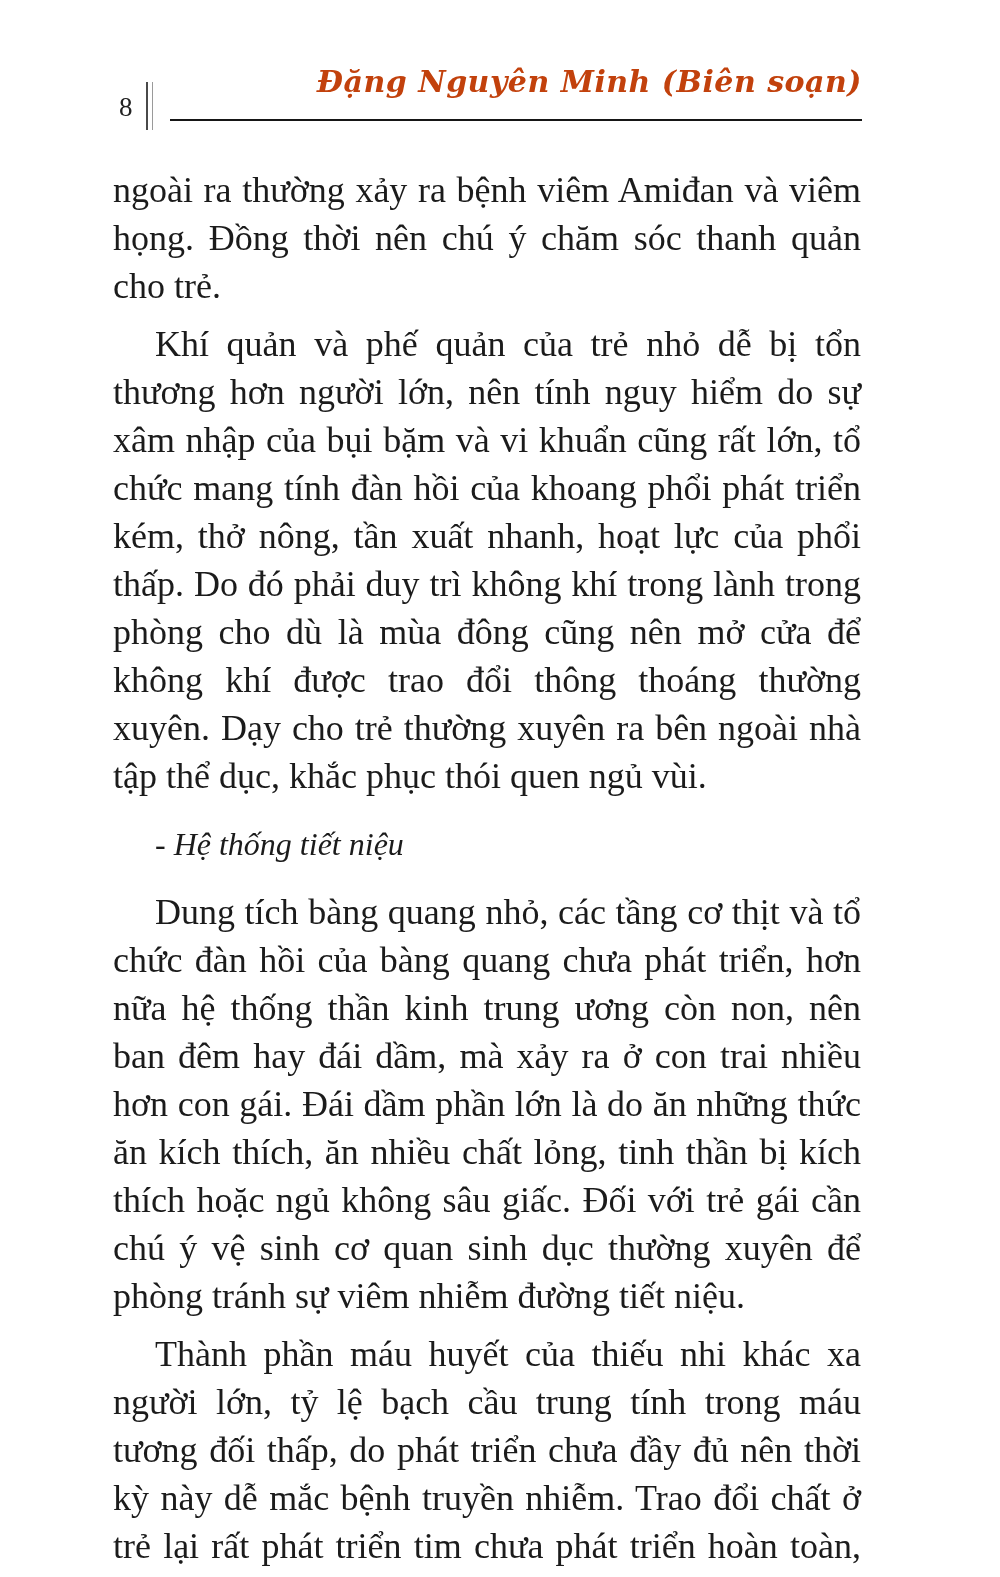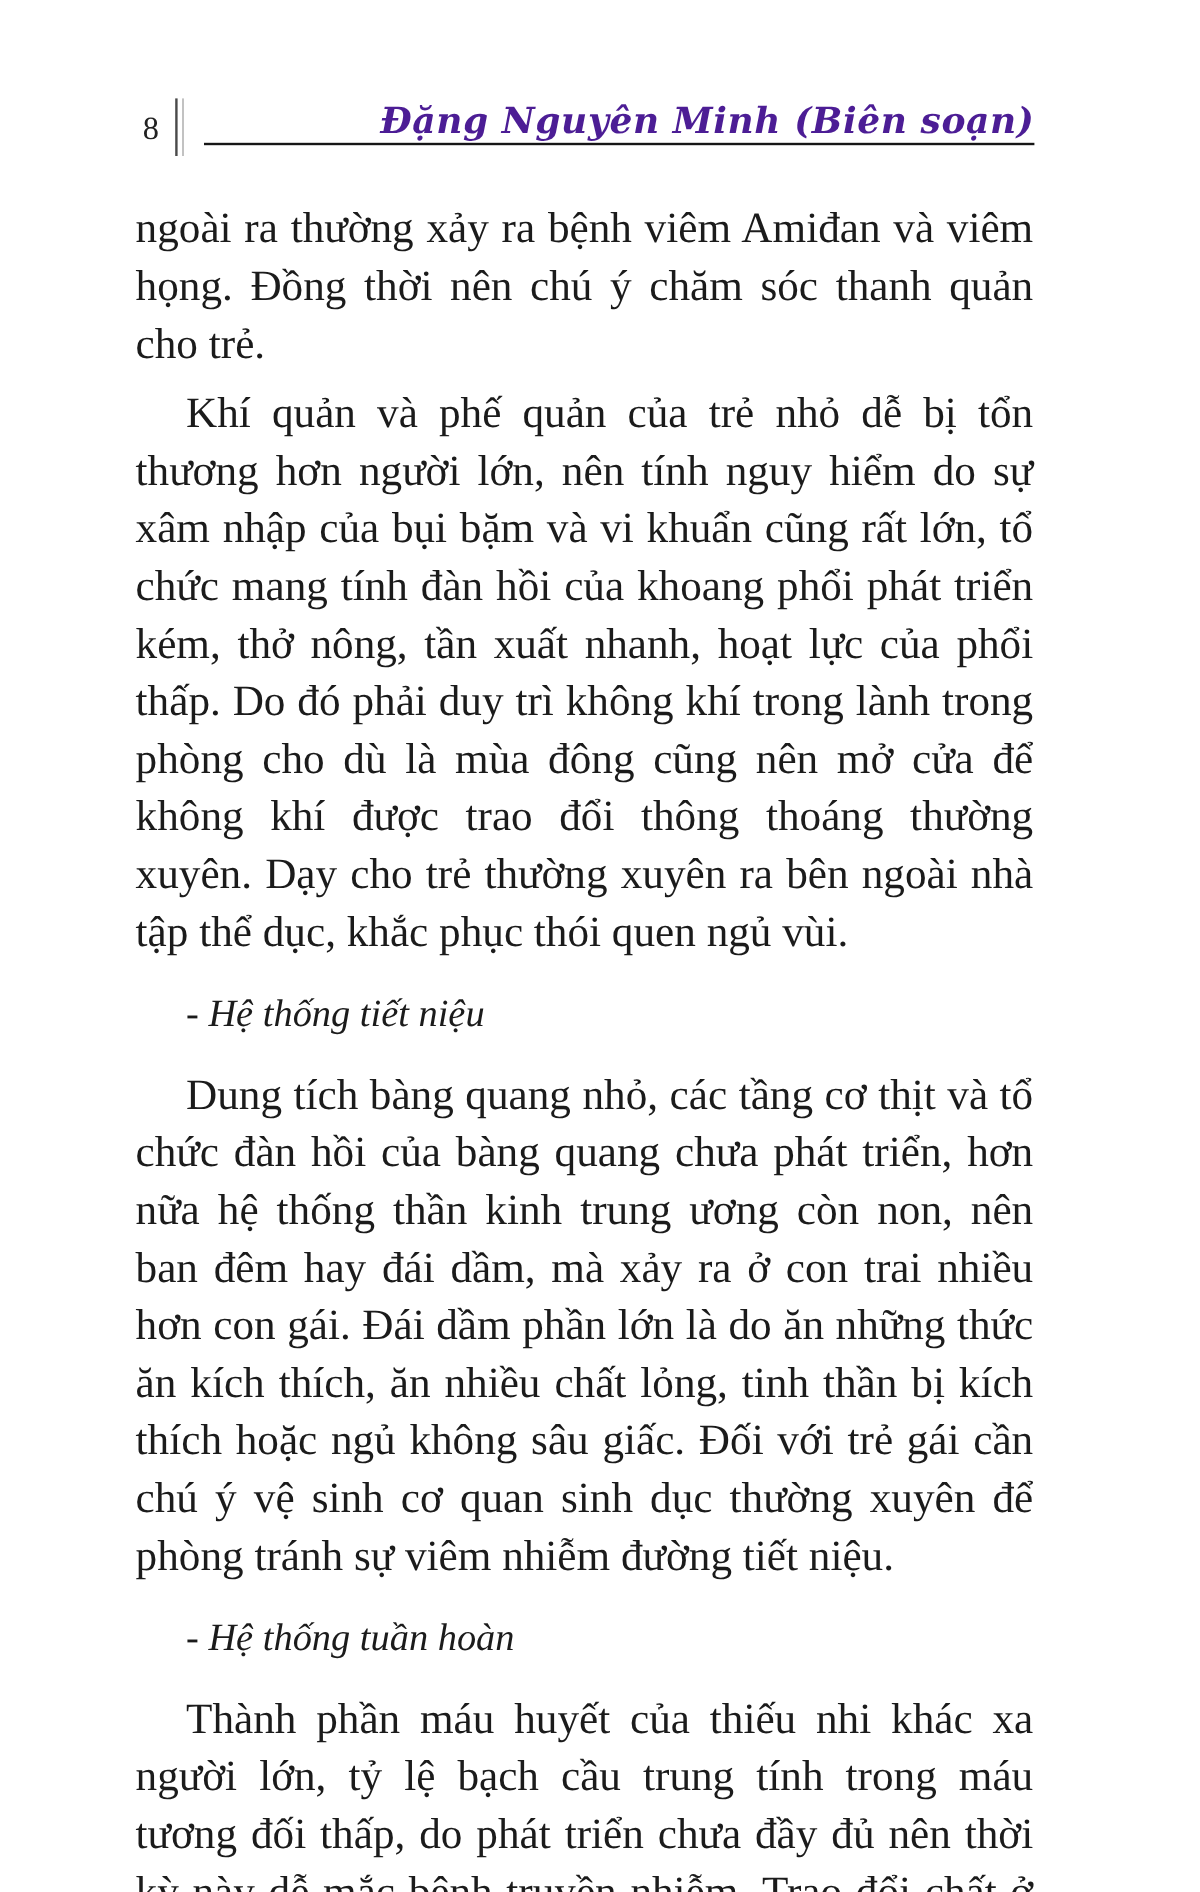--- a/index.html
+++ b/index.html
@@ -30,27 +30,27 @@
     left: 146px;
     top: 82px;
     height: 48px;
     width: 4px;
     border-left: 2px solid #4a4a4a;
     border-right: 1px solid #9a9a9a;
   }
   .header-title {
     position: absolute;
     right: 138px;
-    top: 84px;
+    top: 64px;
     font-family: "DejaVu Serif", serif;
     font-style: italic;
     font-weight: bold;
     font-size: 30px;
     letter-spacing: 0.5px;
-    color: #4c1d95;
+    color: #c2410c;
     white-space: nowrap;
   }
   .header-rule {
     position: absolute;
     left: 170px;
     right: 138px;
     top: 119px;
     height: 2px;
     background: #161616;
   }
@@ -96,18 +96,17 @@
   <div class="body-text">
 
     <p class="para">ngoài ra thường xảy ra bệnh viêm Amiđan và viêm họng. Đồng thời nên chú ý chăm sóc thanh quản cho trẻ.</p>
 
     <p class="indent">Khí quản và phế quản của trẻ nhỏ dễ bị tổn thương hơn người lớn, nên tính nguy hiểm do sự xâm nhập của bụi bặm và vi khuẩn cũng rất lớn, tổ chức mang tính đàn hồi của khoang phổi phát triển kém, thở nông, tần xuất nhanh, hoạt lực của phổi thấp. Do đó phải duy trì không khí trong lành trong phòng cho dù là mùa đông cũng nên mở cửa để không khí được trao đổi thông thoáng thường xuyên. Dạy cho trẻ thường xuyên ra bên ngoài nhà tập thể dục, khắc phục thói quen ngủ vùi.</p>
 
     <p class="heading">- Hệ thống tiết niệu</p>
 
     <p class="indent">Dung tích bàng quang nhỏ, các tầng cơ thịt và tổ chức đàn hồi của bàng quang chưa phát triển, hơn nữa hệ thống thần kinh trung ương còn non, nên ban đêm hay đái dầm, mà xảy ra ở con trai nhiều hơn con gái. Đái dầm phần lớn là do ăn những thức ăn kích thích, ăn nhiều chất lỏng, tinh thần bị kích thích hoặc ngủ không sâu giấc. Đối với trẻ gái cần chú ý vệ sinh cơ quan sinh dục thường xuyên để phòng tránh sự viêm nhiễm đường tiết niệu.</p>
 
-    <p class="heading">- Hệ thống tuần hoàn</p>
 
     <p class="indent">Thành phần máu huyết của thiếu nhi khác xa người lớn, tỷ lệ bạch cầu trung tính trong máu tương đối thấp, do phát triển chưa đầy đủ nên thời kỳ này dễ mắc bệnh truyền nhiễm. Trao đổi chất ở trẻ lại rất phát triển tim chưa phát triển hoàn toàn, chỉ có tăng cường tần xuất hoạt động</p>
 
   </div>
 </div>
 
 </body></html>

